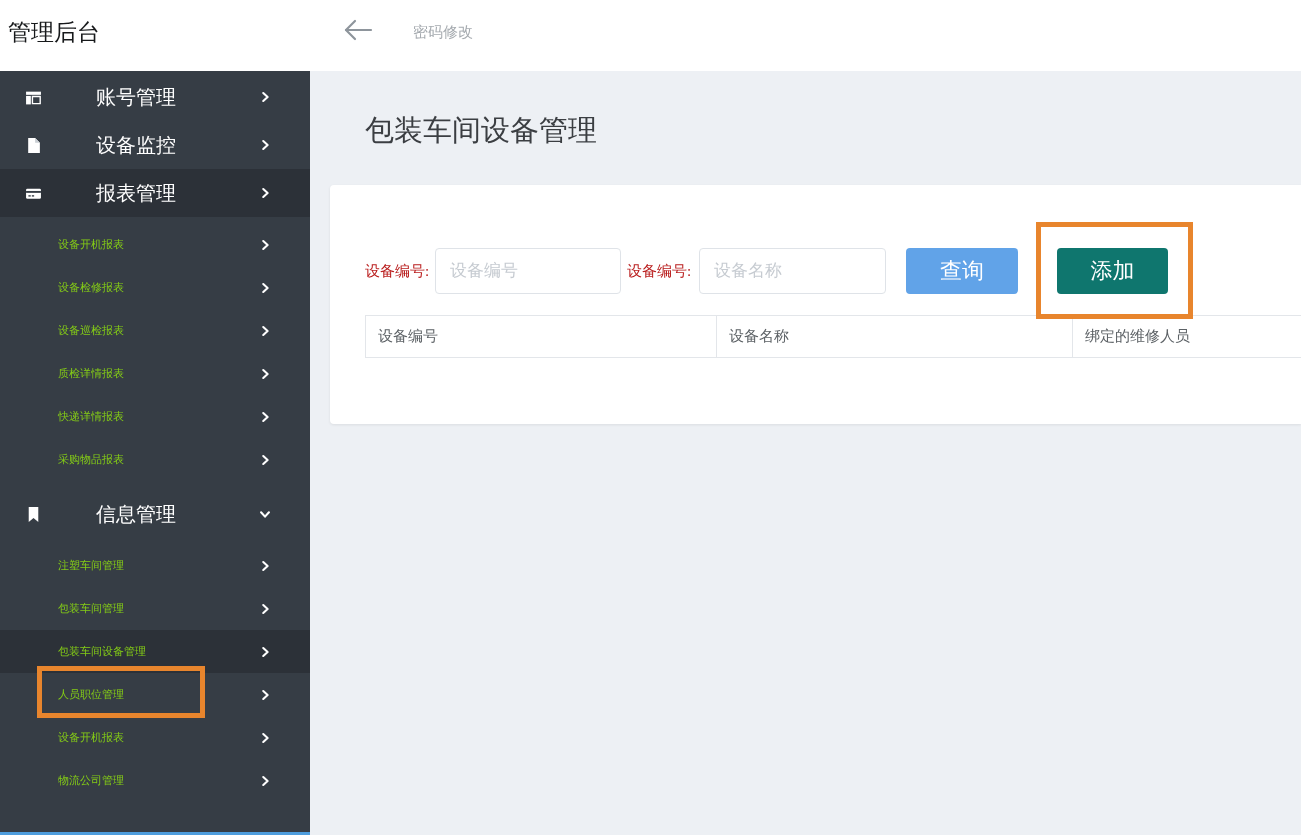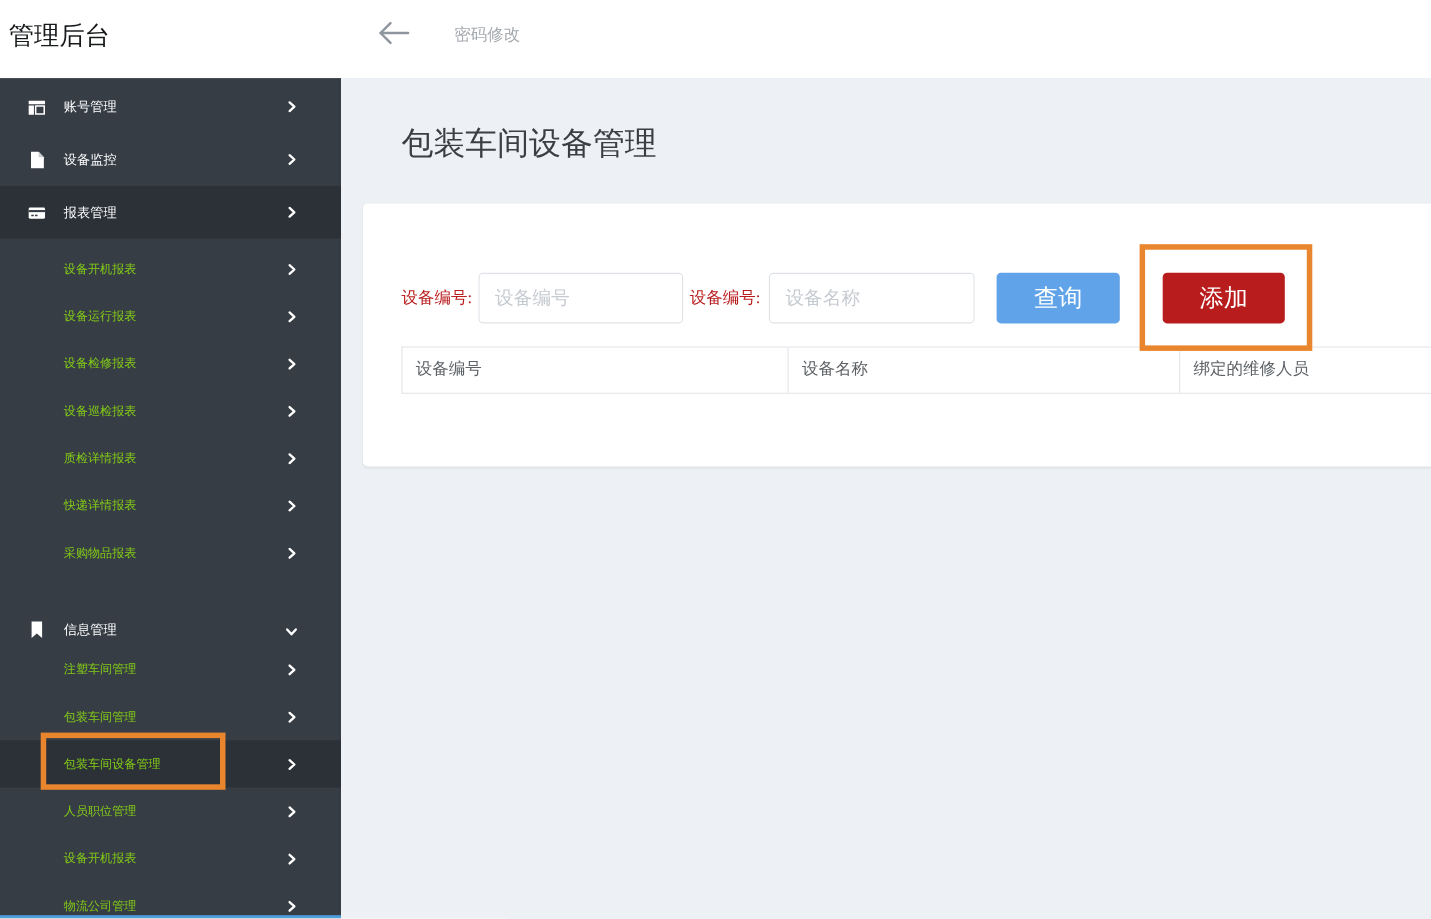--- a/index.html
+++ b/index.html
@@ -9,25 +9,25 @@
   
   .topbar{position:absolute;top:0;left:0;width:100%;height:71px;background:#ffffff;}
   .app-title{position:absolute;left:8px;top:0;height:66px;line-height:66px;font-size:23px;color:#17191b;}
   .back-btn{position:absolute;left:343px;top:19px;width:32px;height:26px;cursor:pointer;display:flex;align-items:center;}
   .nav-title{position:absolute;left:413px;top:0;height:64px;line-height:64px;font-size:15px;color:#a5aaaf;}
 
   
   .sidebar{position:absolute;top:71px;left:0;width:310px;height:764px;background:#363d45;
            box-sizing:border-box;padding-top:2px;overflow:hidden;}
   .nav-item{display:flex;align-items:center;padding:0 38px 0 25px;color:#ffffff;cursor:pointer;}
-  .nav-item.top{height:48px;font-size:12px;}
+  .nav-item.top{height:48px;font-size:20px;gap:38px;}
   .nav-item.sub{height:43px;font-size:11px;padding-left:58px;color:#84cc16;}
   .nav-item.active{background:#2c3138;}
   .nav-item.first-sub{margin-top:6px;}
-  .nav-item.after-subs{margin-top:9px;align-items:flex-end;}
+  .nav-item.after-subs{margin-top:9px;}
   .nav-icon{width:18px;height:17px;margin-right:15px;display:flex;align-items:center;}
   .nav-icon svg{width:17px;height:17px;}
   .nav-label{white-space:nowrap;}
   .nav-chevron{margin-left:auto;width:14px;height:14px;display:flex;align-items:center;}
   .nav-chevron svg{width:14px;height:14px;}
   .sidebar-accent{position:absolute;left:0;bottom:0;width:310px;height:3px;}
 
   
   .main{position:absolute;top:71px;left:310px;right:0;bottom:0;background:#edf0f4;}
   .page-title{position:absolute;left:55px;top:40px;font-size:29px;color:#3b3e42;}
@@ -125,28 +125,20 @@
         </div>
         <div class="nav-item sub first-sub">
           <span class="nav-label">设备开机报表</span>
           <span class="nav-chevron">
             <svg viewBox="0 0 16 16" fill="none" stroke="#fff" stroke-width="2.4" stroke-linecap="round" stroke-linejoin="round">
               <path d="M6 3.5l5 4.5-5 4.5"></path>
             </svg>
           </span>
         </div>
         <div class="nav-item sub">
-          <span class="nav-label">设备运行报表</span>
-          <span class="nav-chevron">
-            <svg viewBox="0 0 16 16" fill="none" stroke="#fff" stroke-width="2.4" stroke-linecap="round" stroke-linejoin="round">
-              <path d="M6 3.5l5 4.5-5 4.5"></path>
-            </svg>
-          </span>
-        </div>
-        <div class="nav-item sub">
           <span class="nav-label">设备检修报表</span>
           <span class="nav-chevron">
             <svg viewBox="0 0 16 16" fill="none" stroke="#fff" stroke-width="2.4" stroke-linecap="round" stroke-linejoin="round">
               <path d="M6 3.5l5 4.5-5 4.5"></path>
             </svg>
           </span>
         </div>
         <div class="nav-item sub">
           <span class="nav-label">设备巡检报表</span>
           <span class="nav-chevron">
@@ -246,21 +238,21 @@
 
   <div class="main">
     <div class="page-title">包装车间设备管理</div>
 
     <div class="card">
       <div class="search-label l1">设备编号:</div>
       <input class="search-input i1" placeholder="设备编号" style="">
       <div class="search-label l2">设备编号:</div>
       <input class="search-input i2" placeholder="设备名称" style="">
       <button class="btn query" style="background-color: rgb(97, 163, 232);">查询</button>
-      <button class="btn add" style="background-color: #b91c1c;">添加</button>
+      <button class="btn add" style="background-color: #0f766e;">添加</button>
 
       <div class="table-head">
           <div class="th c0">设备编号</div>
           <div class="th c1">设备名称</div>
           <div class="th c2">绑定的维修人员</div>
         </div>
     </div>
   </div>
 
   <div class="annotation ann-sidebar" style="border-color: rgb(232, 133, 45);"></div>

